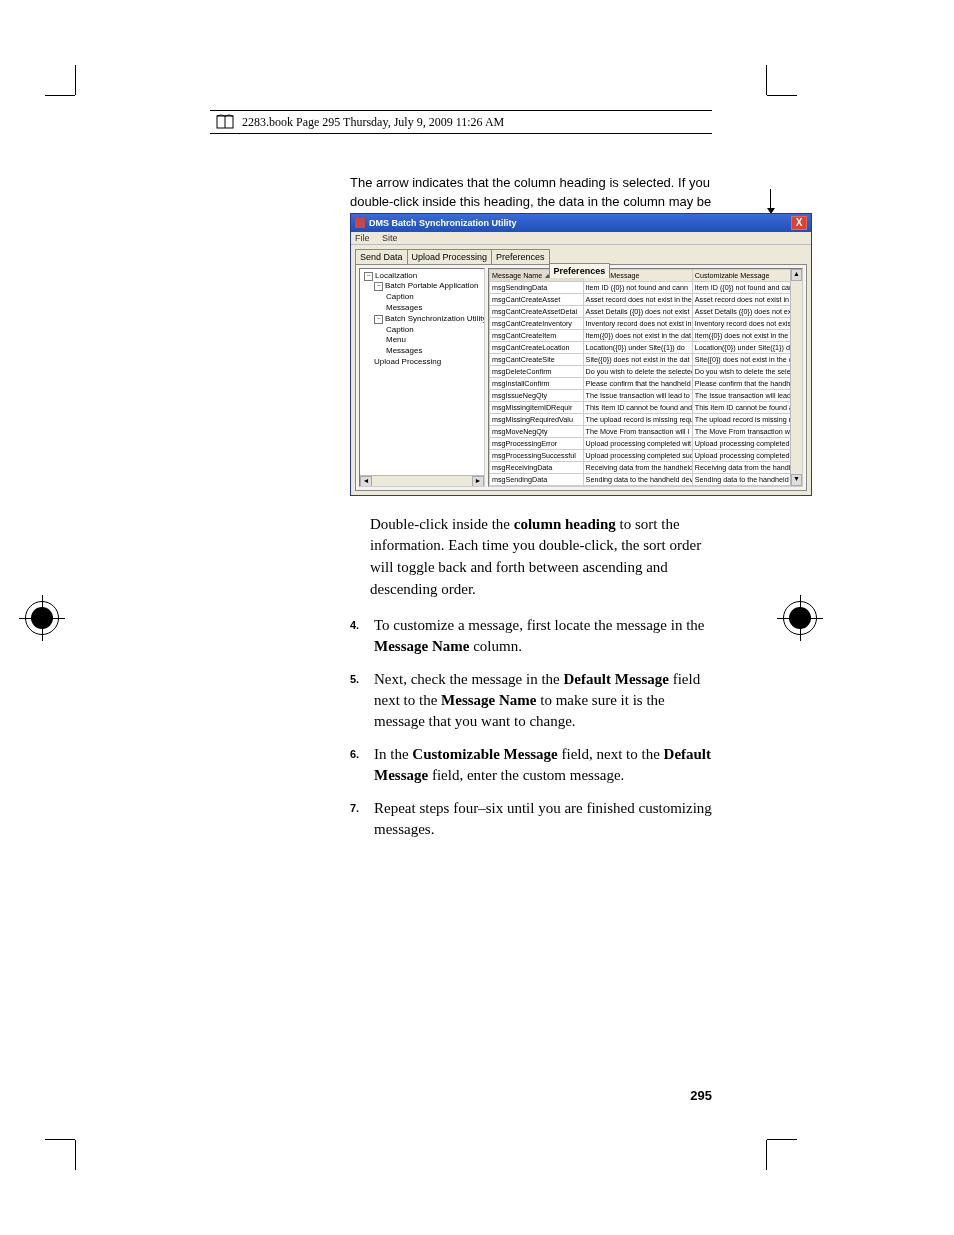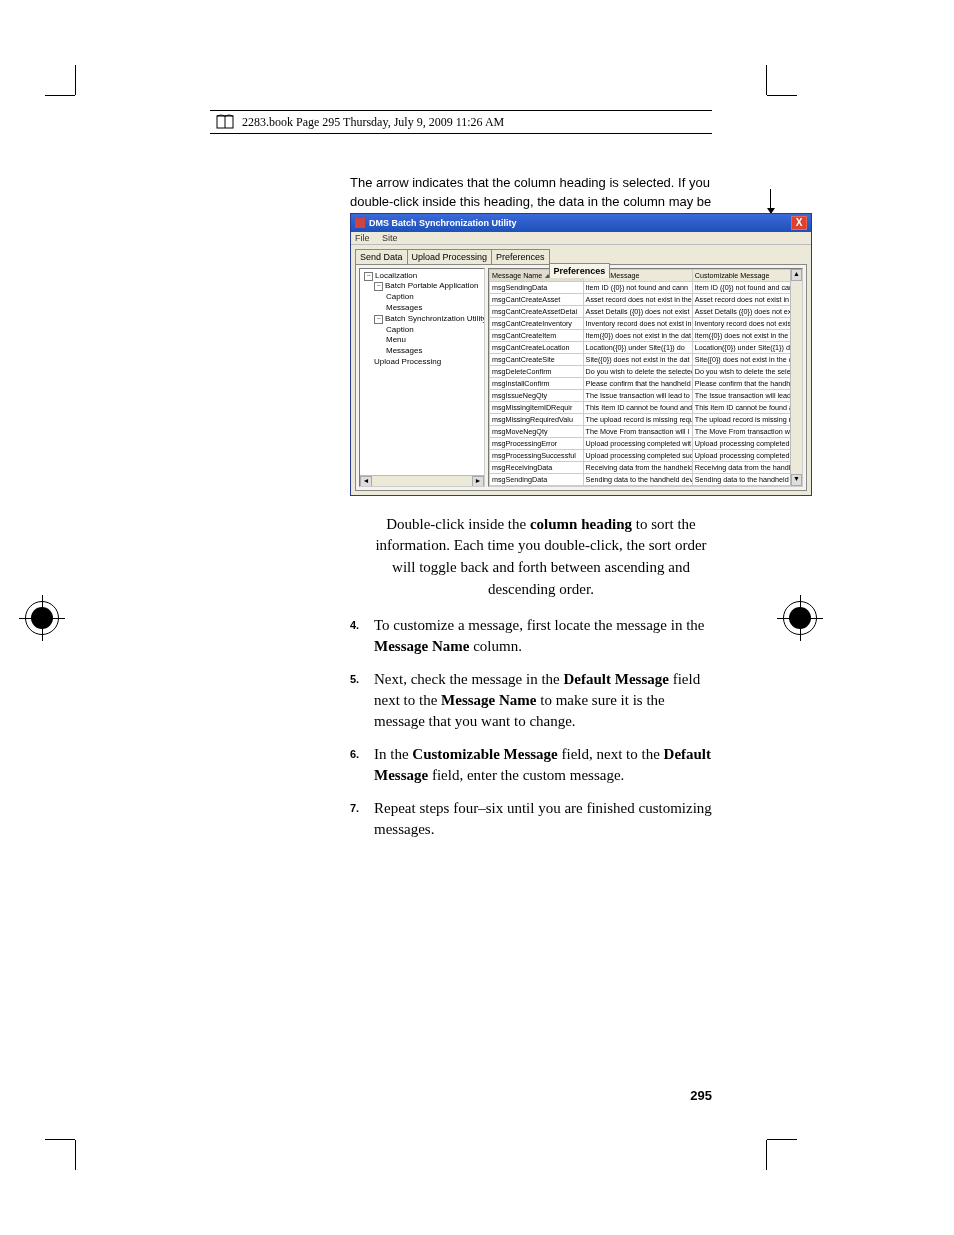--- a/index.html
+++ b/index.html
@@ -219,21 +219,21 @@
   .vscroll .ar {
     height:10px;background:#ddd;border:1px solid #aaa;
     font-size:7px;text-align:center;line-height:8px;
   }
 
   .body-text {
     margin: 18px 0 0 160px;
     font-size: 15px;
     line-height: 1.45;
   }
-  .body-text p { margin: 0 0 14px 0; text-align: center;}
+  .body-text p { margin: 0 0 14px 0;}
   .body-text b { font-weight: bold; }
   .step-list {
     margin: 0 0 0 140px;
     padding:0;
     list-style:none;
   }
   .step-list li {
     display:flex;
     gap: 10px;
     margin-bottom: 12px;

